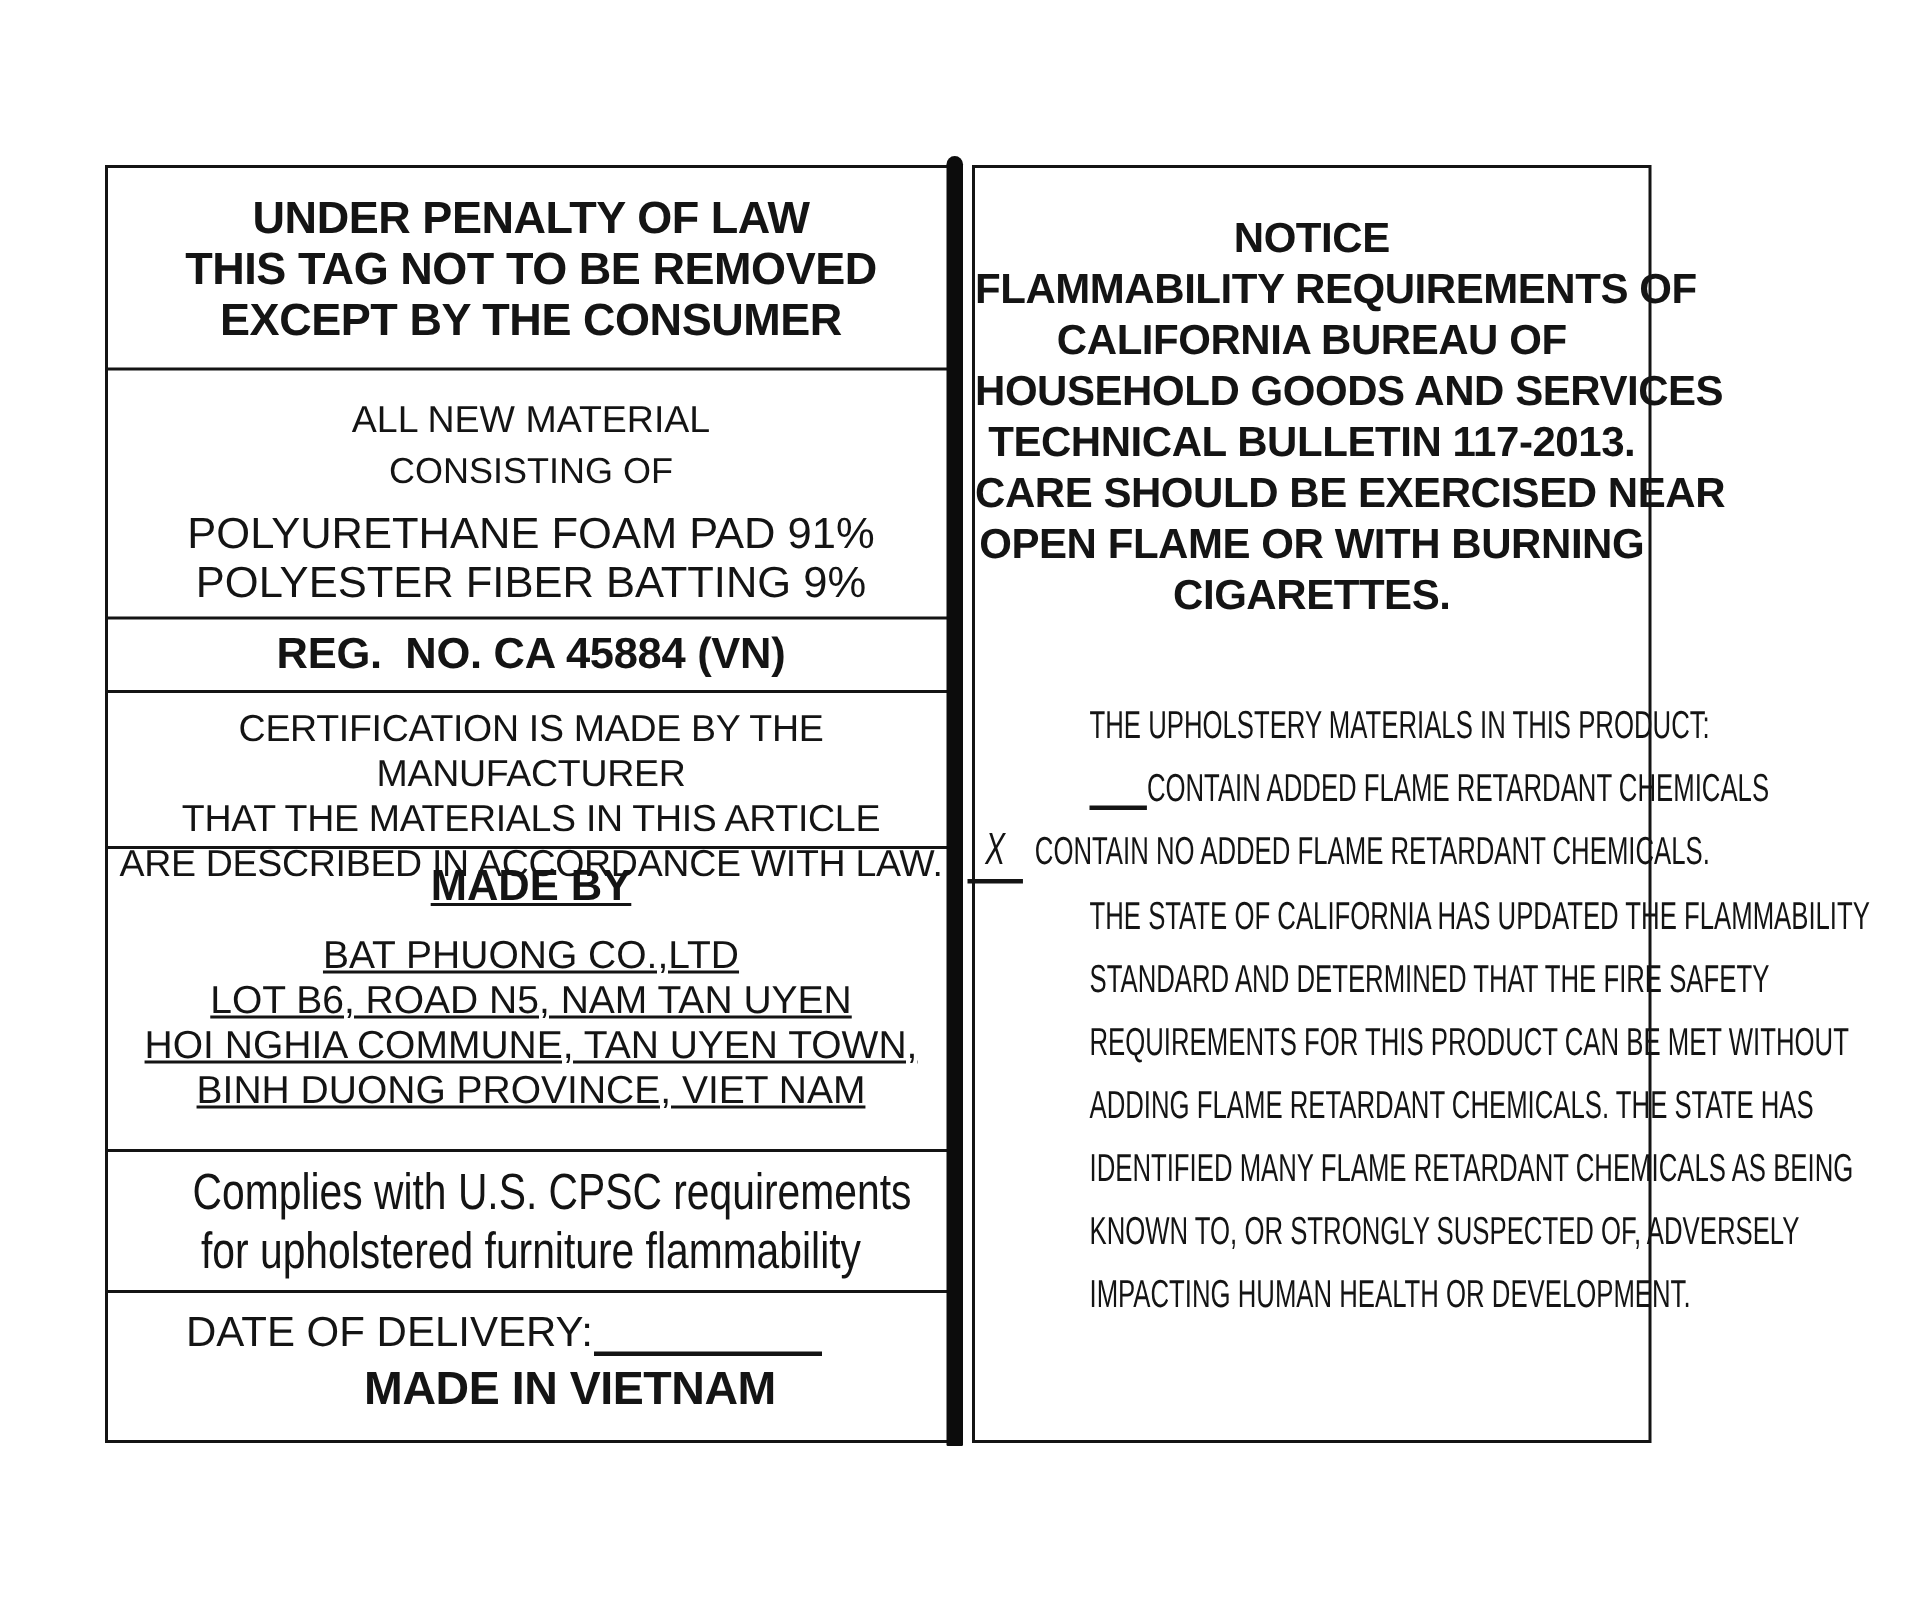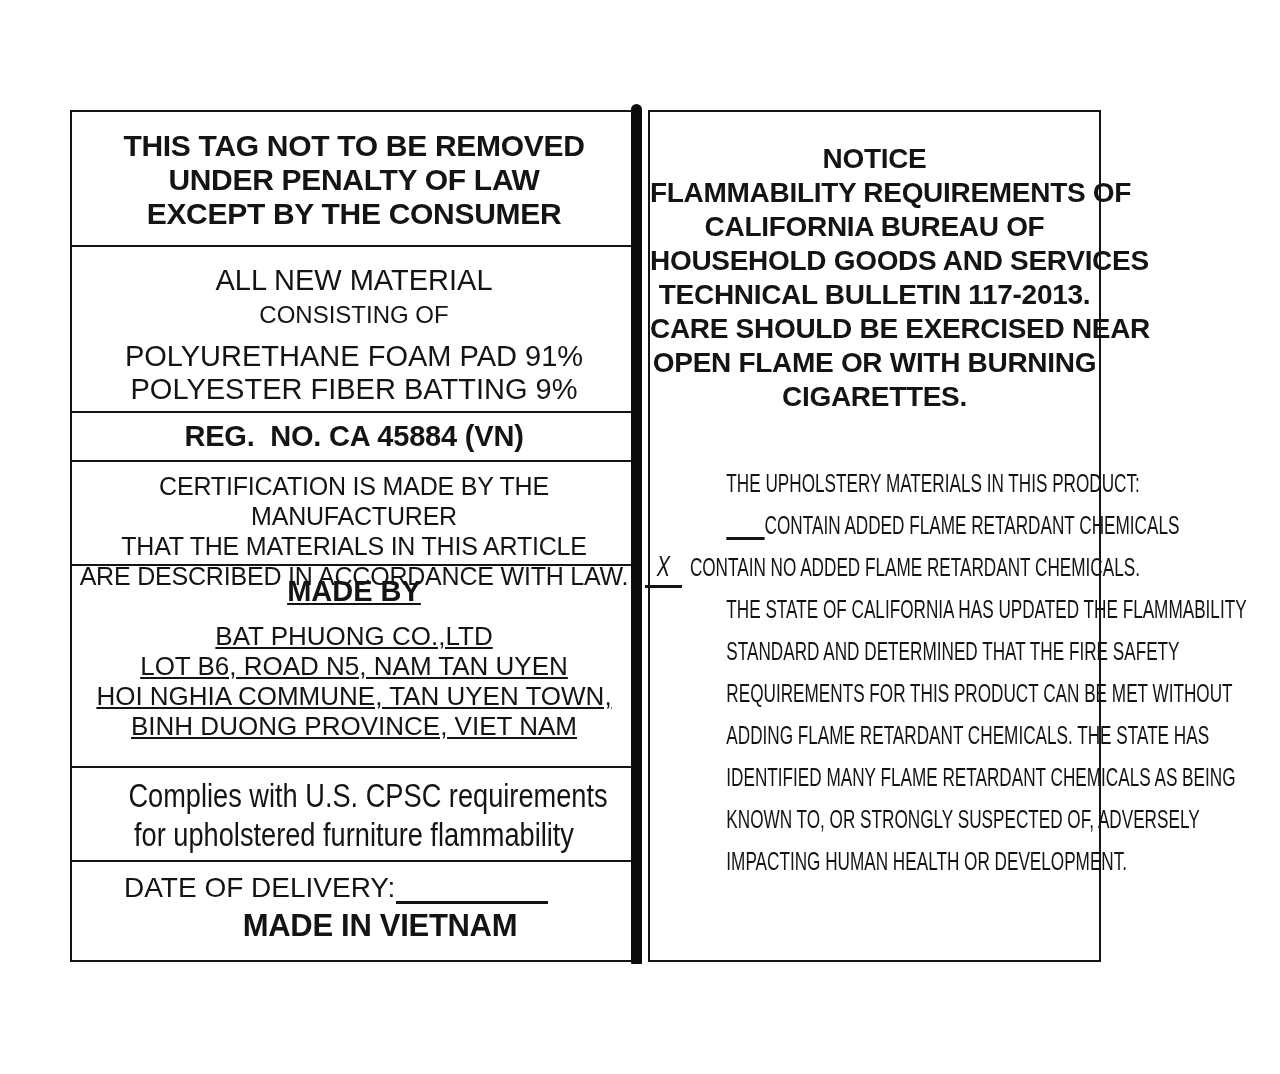--- a/index.html
+++ b/index.html
@@ -12,21 +12,21 @@
   .right-panel { left:648px; top:110px; width:453px; height:852px; border:2px solid #141414; }
   .divider-bar { position:absolute; left:631px; top:104px; width:11px; height:860px; background:#0c0c0c; border-radius:6px 6px 1px 1px; }
 
   
   .sec { box-sizing:border-box; border-bottom:2px solid #141414; text-align:center; white-space:nowrap; }
   .sec:last-child { border-bottom:none; }
 
   .s-penalty { height:135px; padding-top:17px; font-weight:bold; font-size:30px; line-height:34px; letter-spacing:-0.3px; }
 
   .s-materials { height:166px; padding-top:15px; }
-  .mat-title { font-size:29px; line-height:36px; }
+  .mat-title { font-size:25px; line-height:36px; }
   .mat-sub   { font-size:24px; line-height:33px; }
   .mat-item  { font-size:29px; line-height:33px; }
   .mat-item.first { margin-top:9px; }
 
   .s-reg { height:49px; font-weight:bold; font-size:29px; line-height:47px; white-space:pre; letter-spacing:-0.2px; }
 
   .s-cert { height:104px; padding-top:9px; font-size:25px; line-height:30px; letter-spacing:-0.2px; }
 
   .s-madeby { height:202px; padding-top:7px;text-decoration:underline; }
   .madeby-title { font-weight:bold; font-size:29px; line-height:36px; }
@@ -54,22 +54,22 @@
   .fr-checked-text { margin-left:12px; }
 </style>
 </head>
 <body>
 
 <div class="canvas">
 
   <div class="panel left-panel">
 
     <div class="sec s-penalty">
+      <div>UNDER PENALTY OF LAW</div>
       <div>THIS TAG NOT TO BE REMOVED</div>
-      <div>UNDER PENALTY OF LAW</div>
       <div>EXCEPT BY THE CONSUMER</div>
     </div>
 
     <div class="sec s-materials">
       <div class="mat-title">ALL NEW MATERIAL</div>
       <div class="mat-sub">CONSISTING OF</div>
       <div class="mat-item first">POLYURETHANE FOAM PAD 91%</div>
       <div class="mat-item">POLYESTER FIBER BATTING 9%</div>
     </div>
 

